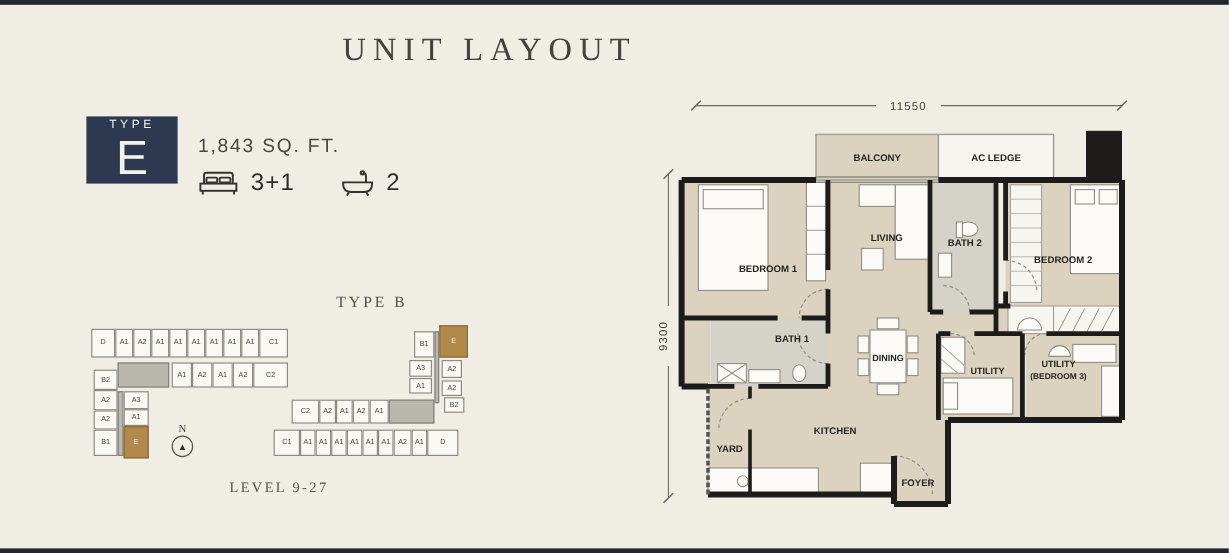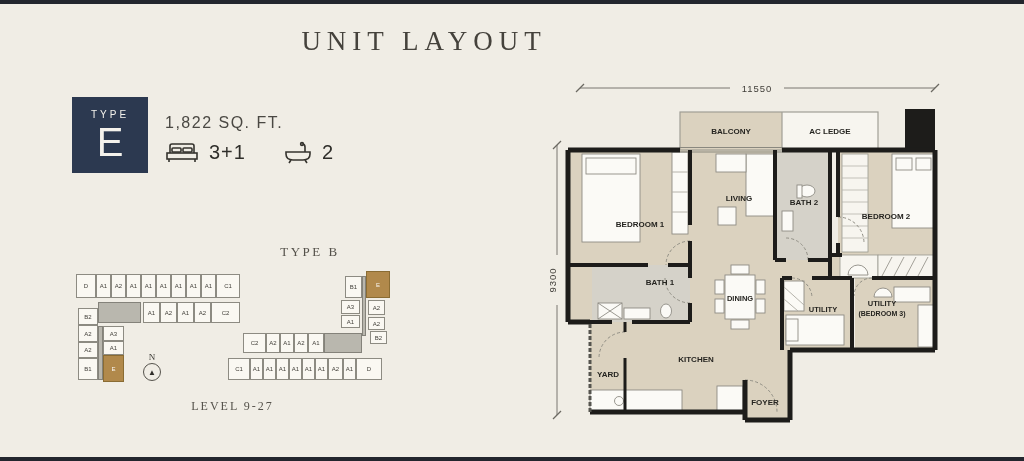--- a/index.html
+++ b/index.html
@@ -3,26 +3,26 @@
 <meta charset="utf-8">
 <style>
   html,body{margin:0;padding:0;}
   body{width:1024px;height:461px;overflow:hidden;background:#f0ede5;position:relative;
        font-family:"Liberation Sans",sans-serif;}
   .stage{position:absolute;inset:0;width:1024px;height:461px;background:#f0ede5;}
   .bar{position:absolute;left:0;width:1024px;height:4px;background:#23262e;}
   .bar.top{top:0}.bar.bottom{bottom:0}
 
   
-  .title{position:absolute;top:26px;left:16px;width:816px;text-align:center;
+  .title{position:absolute;top:26px;left:0;width:816px;text-align:center;
          font-family:"Liberation Serif",serif;font-size:27px;letter-spacing:6px;
          color:#45423c;font-weight:400;}
 
   
-  .badge{position:absolute;left:72px;top:97px;width:76px;height:76px;background:#2c3950;
+  .badge{position:absolute;left:72px;top:97px;width:76px;height:56px;background:#2c3950;
          display:flex;flex-direction:column;align-items:center;justify-content:center;color:#f4f2ec;}
   .badge .t{font-size:10px;letter-spacing:3px;margin-bottom:2px;}
   .badge .v{font-size:40px;font-weight:300;line-height:1;}
   .area{position:absolute;left:165px;top:114px;font-size:16px;letter-spacing:1.5px;color:#4a4843;}
   .counts{position:absolute;left:165px;top:140px;display:flex;align-items:center;gap:10px;color:#2f2e2a;}
   .counts .num{font-size:20px;font-weight:normal;letter-spacing:1px;}
   .counts .gap{width:18px;}
   .icon svg{display:block;}
 
   
@@ -51,21 +51,21 @@
 <div class="stage">
   <div class="bar top"></div>
   <div class="bar bottom"></div>
 
   <div class="title">UNIT LAYOUT</div>
 
   <div class="badge">
     <div class="t">TYPE</div>
     <div class="v">E</div>
   </div>
-  <div class="area">1,822 SQ. FT.</div>
+  <div class="area">1,843 SQ. FT.</div>
   <div class="counts">
     <span class="icon">
       <svg width="34" height="24" viewBox="0 0 34 24" fill="none" stroke="#35332e" stroke-width="1.6">
         <path d="M5,13 V6 Q5,4 7,4 H27 Q29,4 29,6 V13"></path>
         <rect x="7" y="8" width="9" height="4" rx="1"></rect>
         <rect x="18" y="8" width="9" height="4" rx="1"></rect>
         <rect x="2" y="13" width="30" height="6"></rect>
         <path d="M4,19 V22 M30,19 V22"></path>
       </svg>
     </span>

